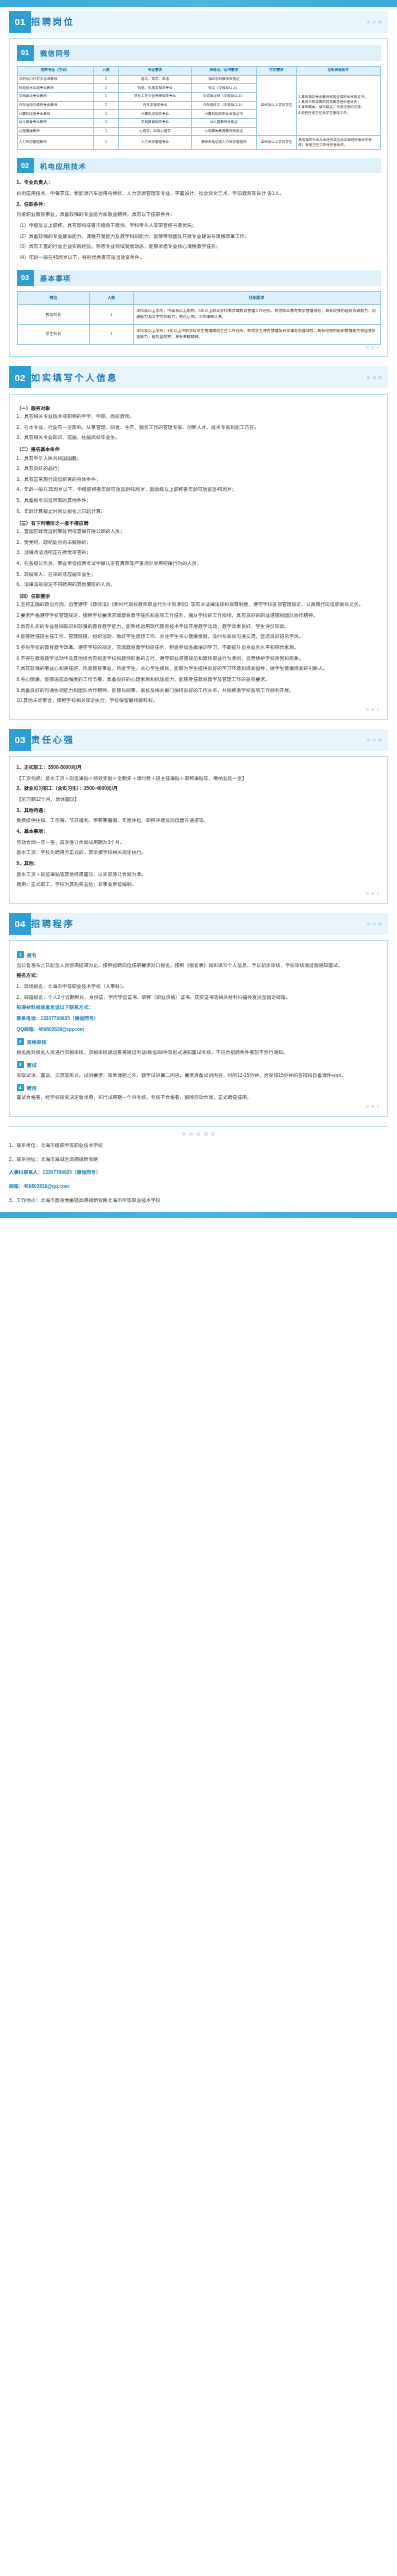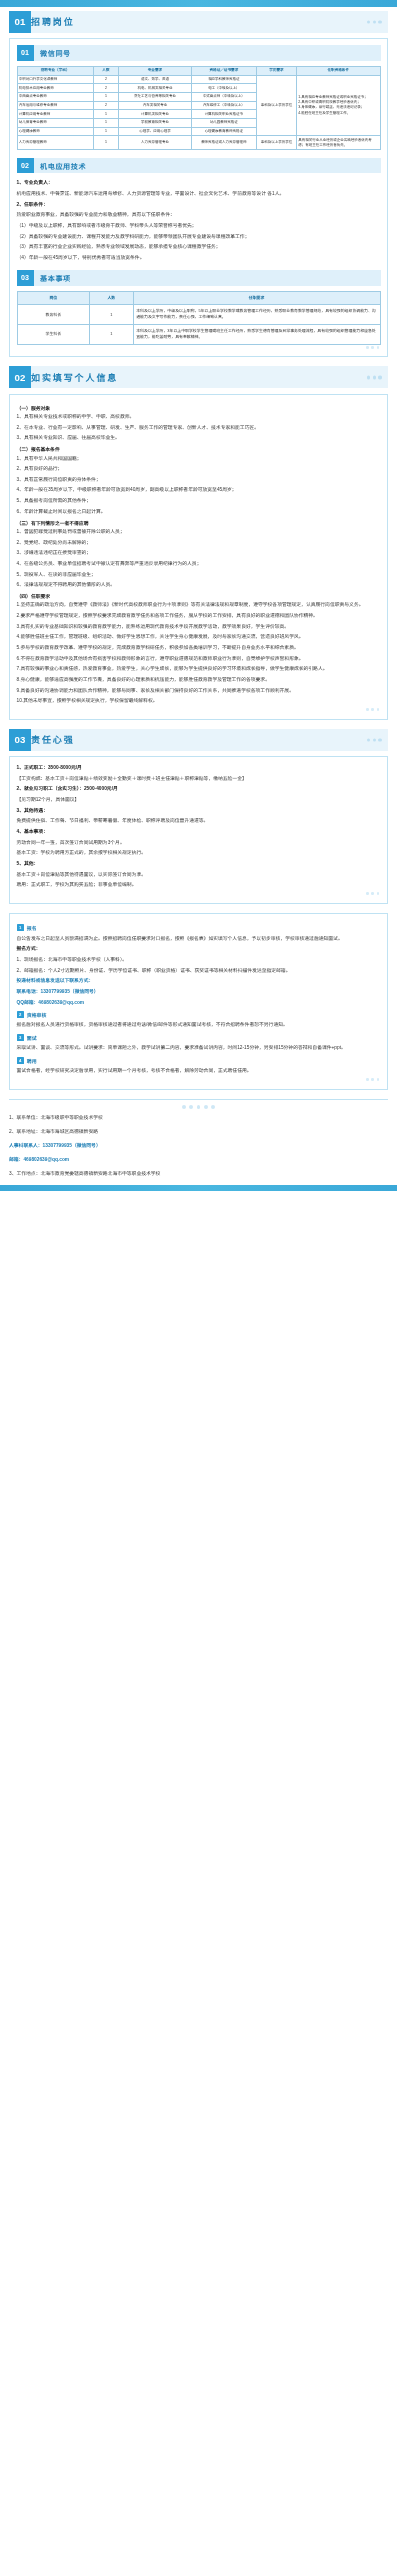--- a/index.html
+++ b/index.html
@@ -477,20 +477,31 @@
 
       <div class="dotline">
           <i></i>
           <i></i>
           <i></i>
         </div>
     </div>
   </div>
 
   <div class="section">
+    <div class="sec-head">
+      <div class="sec-num">04</div>
+      <div class="sec-title-wrap">
+        <span class="sec-title">招聘程序</span>
+        <span class="sec-deco">
+            <i></i>
+            <i></i>
+            <i></i>
+          </span>
+      </div>
+    </div>
 
     <div class="panel">
 
       <div class="num-item">
         <span class="num-badge">1</span>
         <span class="num-label">报名</span>
       </div>
       <p class="para">自公告发布之日起至人员额满招满为止。按照招聘岗位任职要求对口报名，按照《报名表》如实填写个人信息，予以初步审核，学校审核通过后通知面试。</p>
       <p class="para b">报名方式：</p>
       <p class="para">1、现场报名：北海市中等职业技术学校（人事科）。</p>

